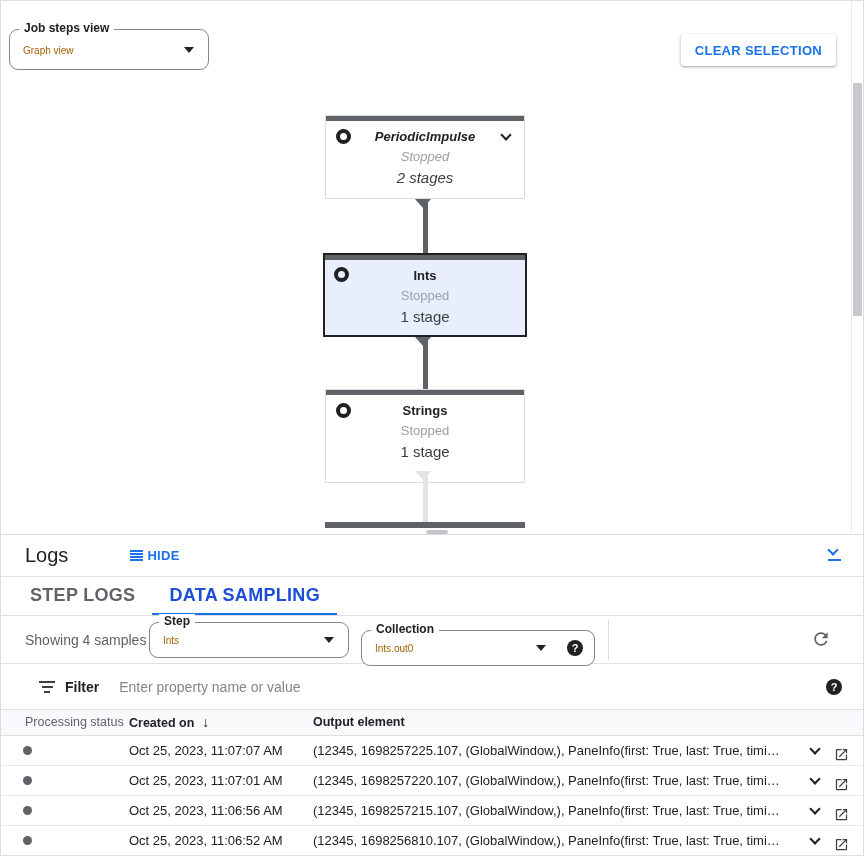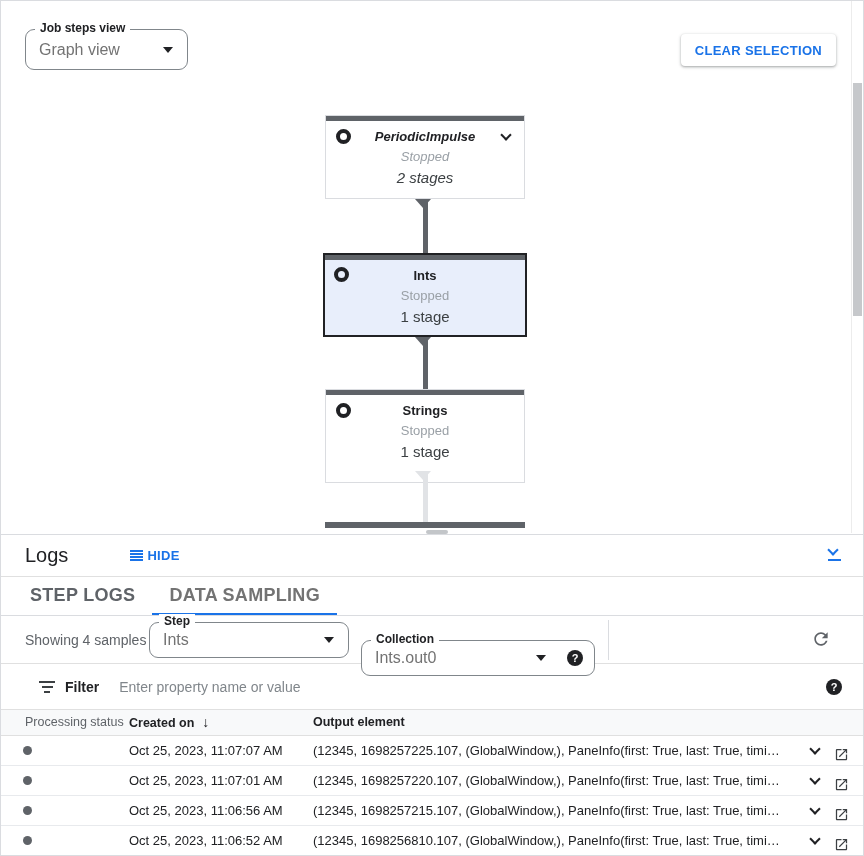--- a/index.html
+++ b/index.html
@@ -4,24 +4,24 @@
 <style>
   * { margin:0; padding:0; box-sizing:border-box; }
   html,body { width:864px; height:856px; background:#fff; overflow:hidden;
     font-family:"Liberation Sans","DejaVu Sans",sans-serif; color:#202124; font-size:13px; }
   .page { position:relative; width:864px; height:856px; border:1px solid #dadce0; background:#fff; }
 
   
   .sel-outlined { position:absolute; border:1px solid #80868b; border-radius:9px; background:#fff; cursor:pointer; }
   .sel-outlined .flabel { position:absolute; top:-9px; left:9px; background:#fff; padding:0 5px;
     font-size:12px; font-weight:bold; color:#202124; white-space:nowrap; }
-  .sel-outlined .sval { position:absolute; left:13px; top:50%; transform:translateY(-50%); font-size:16px; color:#737373; }
+  .sel-outlined .sval { position:absolute; left:13px; top:50%; transform:translateY(-50%); font-size:10px; color:#a16207; }
   .caret { position:absolute; right:14px; top:50%; margin-top:-3px; width:0; height:0;
     border-left:5px solid transparent; border-right:5px solid transparent; border-top:6px solid #202124; }
-  .steps-select { left:24px; top:28px; width:163px; height:41px; }
+  .steps-select { left:8px; top:28px; width:200px; height:41px; }
 
   .clear-btn { position:absolute; top:33px; right:27px; height:32px; padding:0 14px; background:#fff;
     border:none; border-radius:4px; color:#1a73e8; font-weight:bold; font-size:13px; letter-spacing:.3px;
     box-shadow:0 1px 2px rgba(60,64,67,.3), 0 1px 3px 1px rgba(60,64,67,.15); cursor:pointer;
     font-family:inherit; }
 
   
   .gnode { position:absolute; left:324px; width:200px; background:#fff; border:1px solid #dadce0; text-align:center; }
   .gnode .nbar { height:5px; background:#5f6368; }
   .gnode .ntitle { margin-top:8px; font-weight:bold; font-size:13px; color:#202124; }
@@ -53,26 +53,26 @@
     font-weight:bold; font-size:13px; letter-spacing:.3px; cursor:pointer; }
   .lines-icon { display:inline-flex; flex-direction:column; gap:1px; }
   .lines-icon i { display:block; width:13px; height:2px; background:#1a73e8; }
   .collapse-btn { position:absolute; right:19px; top:9px; width:18px; height:20px; cursor:pointer; }
   .collapse-btn .chev { border-color:#1a73e8; position:absolute; left:3px; top:2px; }
   .collapse-btn .ubar { position:absolute; left:2px; top:15px; width:13px; height:2px; background:#1a73e8; }
 
   .tabs { height:39px; border-bottom:1px solid #dadce0; display:flex; padding-left:12px; }
   .tab { padding:0 17px; line-height:37px; font-size:18px; font-weight:bold; letter-spacing:.3px;
     color:#5f6368; cursor:pointer; }
-  .tab.active { color:#737373; border-bottom:2px solid #1a73e8; }
+  .tab.active { color:#1d4ed8; border-bottom:2px solid #1a73e8; }
 
   .controls { position:relative; height:48px; border-bottom:1px solid #e0e0e0; }
   .samples { position:absolute; left:24px; top:50%; transform:translateY(-50%); font-size:14px; color:#5f6368; }
   .step-select { left:148px; top:6px; width:200px; height:36px; }
-  .coll-select { left:360px; top:24px; width:234px; height:36px; }
+  .coll-select { left:360px; top:14px; width:234px; height:36px; }
   .coll-select .caret { right:48px; }
   .help-icon { width:16px; height:16px; border-radius:50%; background:#202124; color:#fff;
     font-size:11px; font-weight:bold; display:flex; align-items:center; justify-content:center; cursor:pointer; }
   .coll-help { position:absolute; right:11px; top:50%; transform:translateY(-50%); }
   .v-divider { position:absolute; left:607px; top:4px; width:1px; height:40px; background:#dadce0; }
   .refresh-btn { position:absolute; right:32px; top:13px; width:20px; height:20px; color:#5f6368; cursor:pointer; }
 
   .filter-row { position:relative; height:45px; display:flex; align-items:center; }
   .filter-icon { margin-left:38px; display:flex; flex-direction:column; align-items:center; gap:3px; }
   .filter-icon i { display:block; height:2px; background:#3c4043; }

